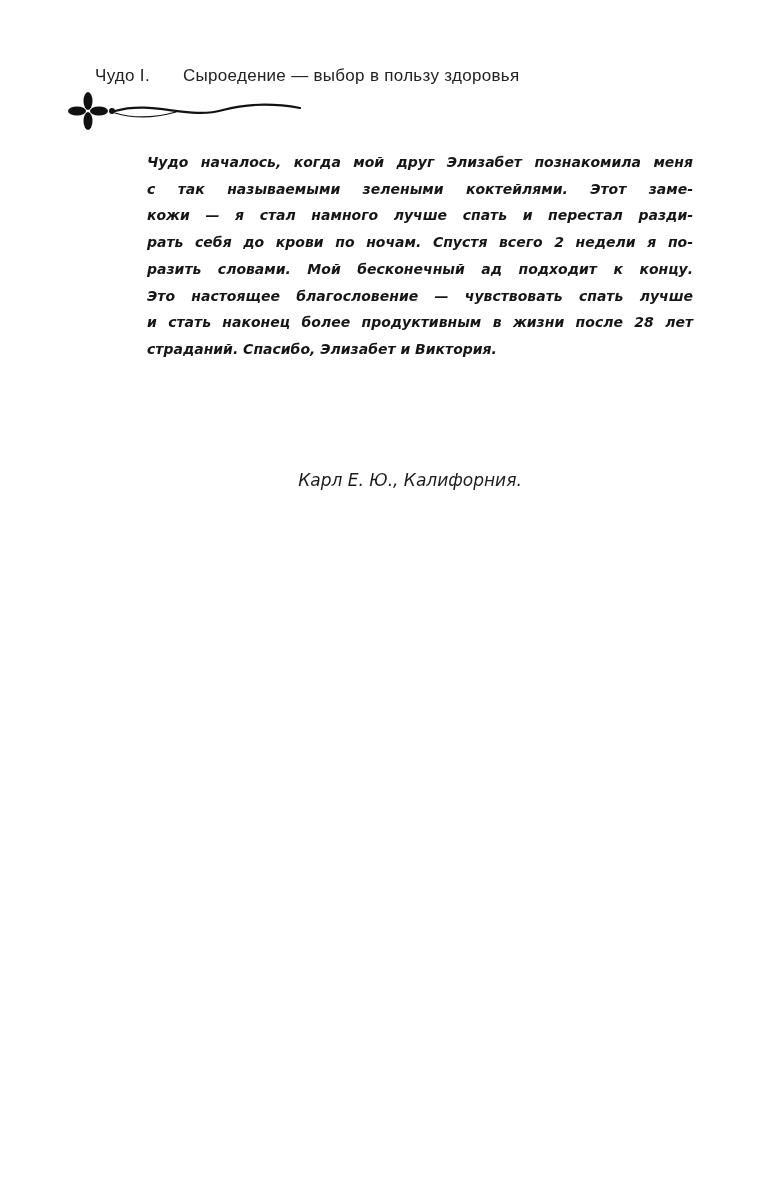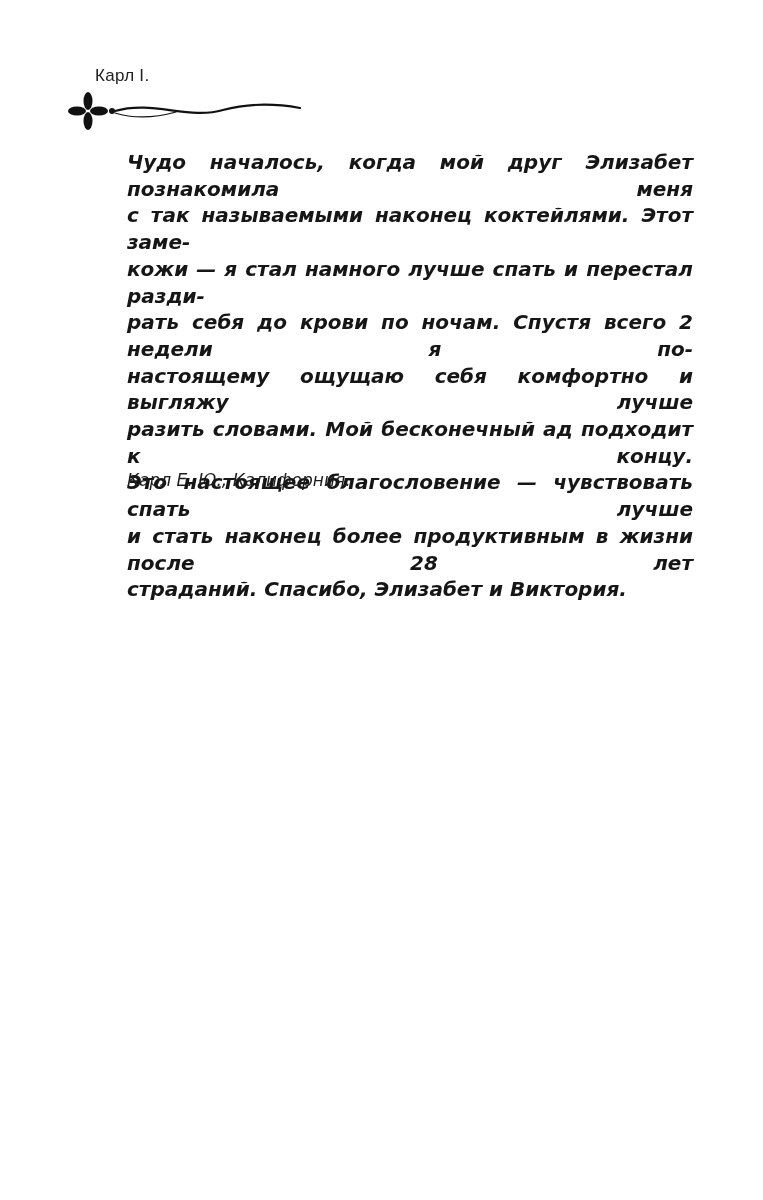--- a/index.html
+++ b/index.html
@@ -41,75 +41,76 @@
   .quote-block {
     position: absolute;
     top: 149px;
     left: 127px;
     width: 566px;
   }
   .quote-line {
     font-family: "DejaVu Sans", sans-serif;
     font-style: italic;
     font-weight: bold;
-    font-size: 20px;
+    font-size: 14px;
     line-height: 26.7px;
     color: #161616;
     text-align: justify;
     text-align-last: justify;
     white-space: normal;
+    margin-left: 20px;
   }
   .quote-line.last {
     text-align: right;
     text-align-last: left;
   }
   .attribution {
     position: absolute;
     top: 470px;
     left: 127px;
     width: 566px;
-    text-align: left;
+    text-align: center;
     font-family: "DejaVu Sans", sans-serif;
     font-style: italic;
     font-weight: normal;
     font-size: 17px;
     color: #1c1c1c;
   }
 </style>
 </head>
 <body>
 
 <div class="page">
 
   <div class="chapter-header">
-    <span class="part-label">Карл I.</span>
+    <span class="part-label">Чудо I.</span>
+    <span class="chapter-title">Сыроедение — выбор в пользу здоровья</span>
   </div>
 
   <div class="ornament">
     <svg width="250" height="42" viewBox="0 0 250 42" xmlns="http://www.w3.org/2000/svg" aria-hidden="true">
 
       <g fill="#111111">
         <ellipse cx="30" cy="11" rx="4.5" ry="9"></ellipse>
         <ellipse cx="30" cy="31" rx="4.5" ry="9"></ellipse>
         <ellipse cx="19" cy="21" rx="9" ry="4.5"></ellipse>
         <ellipse cx="41" cy="21" rx="9" ry="4.5"></ellipse>
         <circle cx="54" cy="21" r="3"></circle>
       </g>
 
       <path d="M 57 21 C 95 10, 130 30, 165 20 C 195 12, 220 14, 242 18" fill="none" stroke="#111111" stroke-width="2.2" stroke-linecap="round"></path>
       <path d="M 57 23 C 80 30, 100 27, 118 22" fill="none" stroke="#111111" stroke-width="1.2" stroke-linecap="round"></path>
     </svg>
   </div>
 
   <div class="quote-block">
     <div class="quote-line">Чудо началось, когда мой друг Элизабет познакомила меня</div>
-    <div class="quote-line">с так называемыми наконец коктейлями. Этот заме-</div>
+    <div class="quote-line">с так называемыми зелеными коктейлями. Этот заме-</div>
     <div class="quote-line">кожи — я стал намного лучше спать и перестал разди-</div>
     <div class="quote-line">рать себя до крови по ночам. Спустя всего 2 недели я по-</div>
-    <div class="quote-line">настоящему ощущаю себя комфортно и выгляжу лучше</div>
     <div class="quote-line">разить словами. Мой бесконечный ад подходит к концу.</div>
     <div class="quote-line">Это настоящее благословение — чувствовать спать лучше</div>
     <div class="quote-line">и стать наконец более продуктивным в жизни после 28 лет</div>
     <div class="quote-line last">страданий. Спасибо, Элизабет и Виктория.</div>
   </div>
 
   <div class="attribution">Карл Е. Ю., Калифорния.</div>
 
 </div>
 

